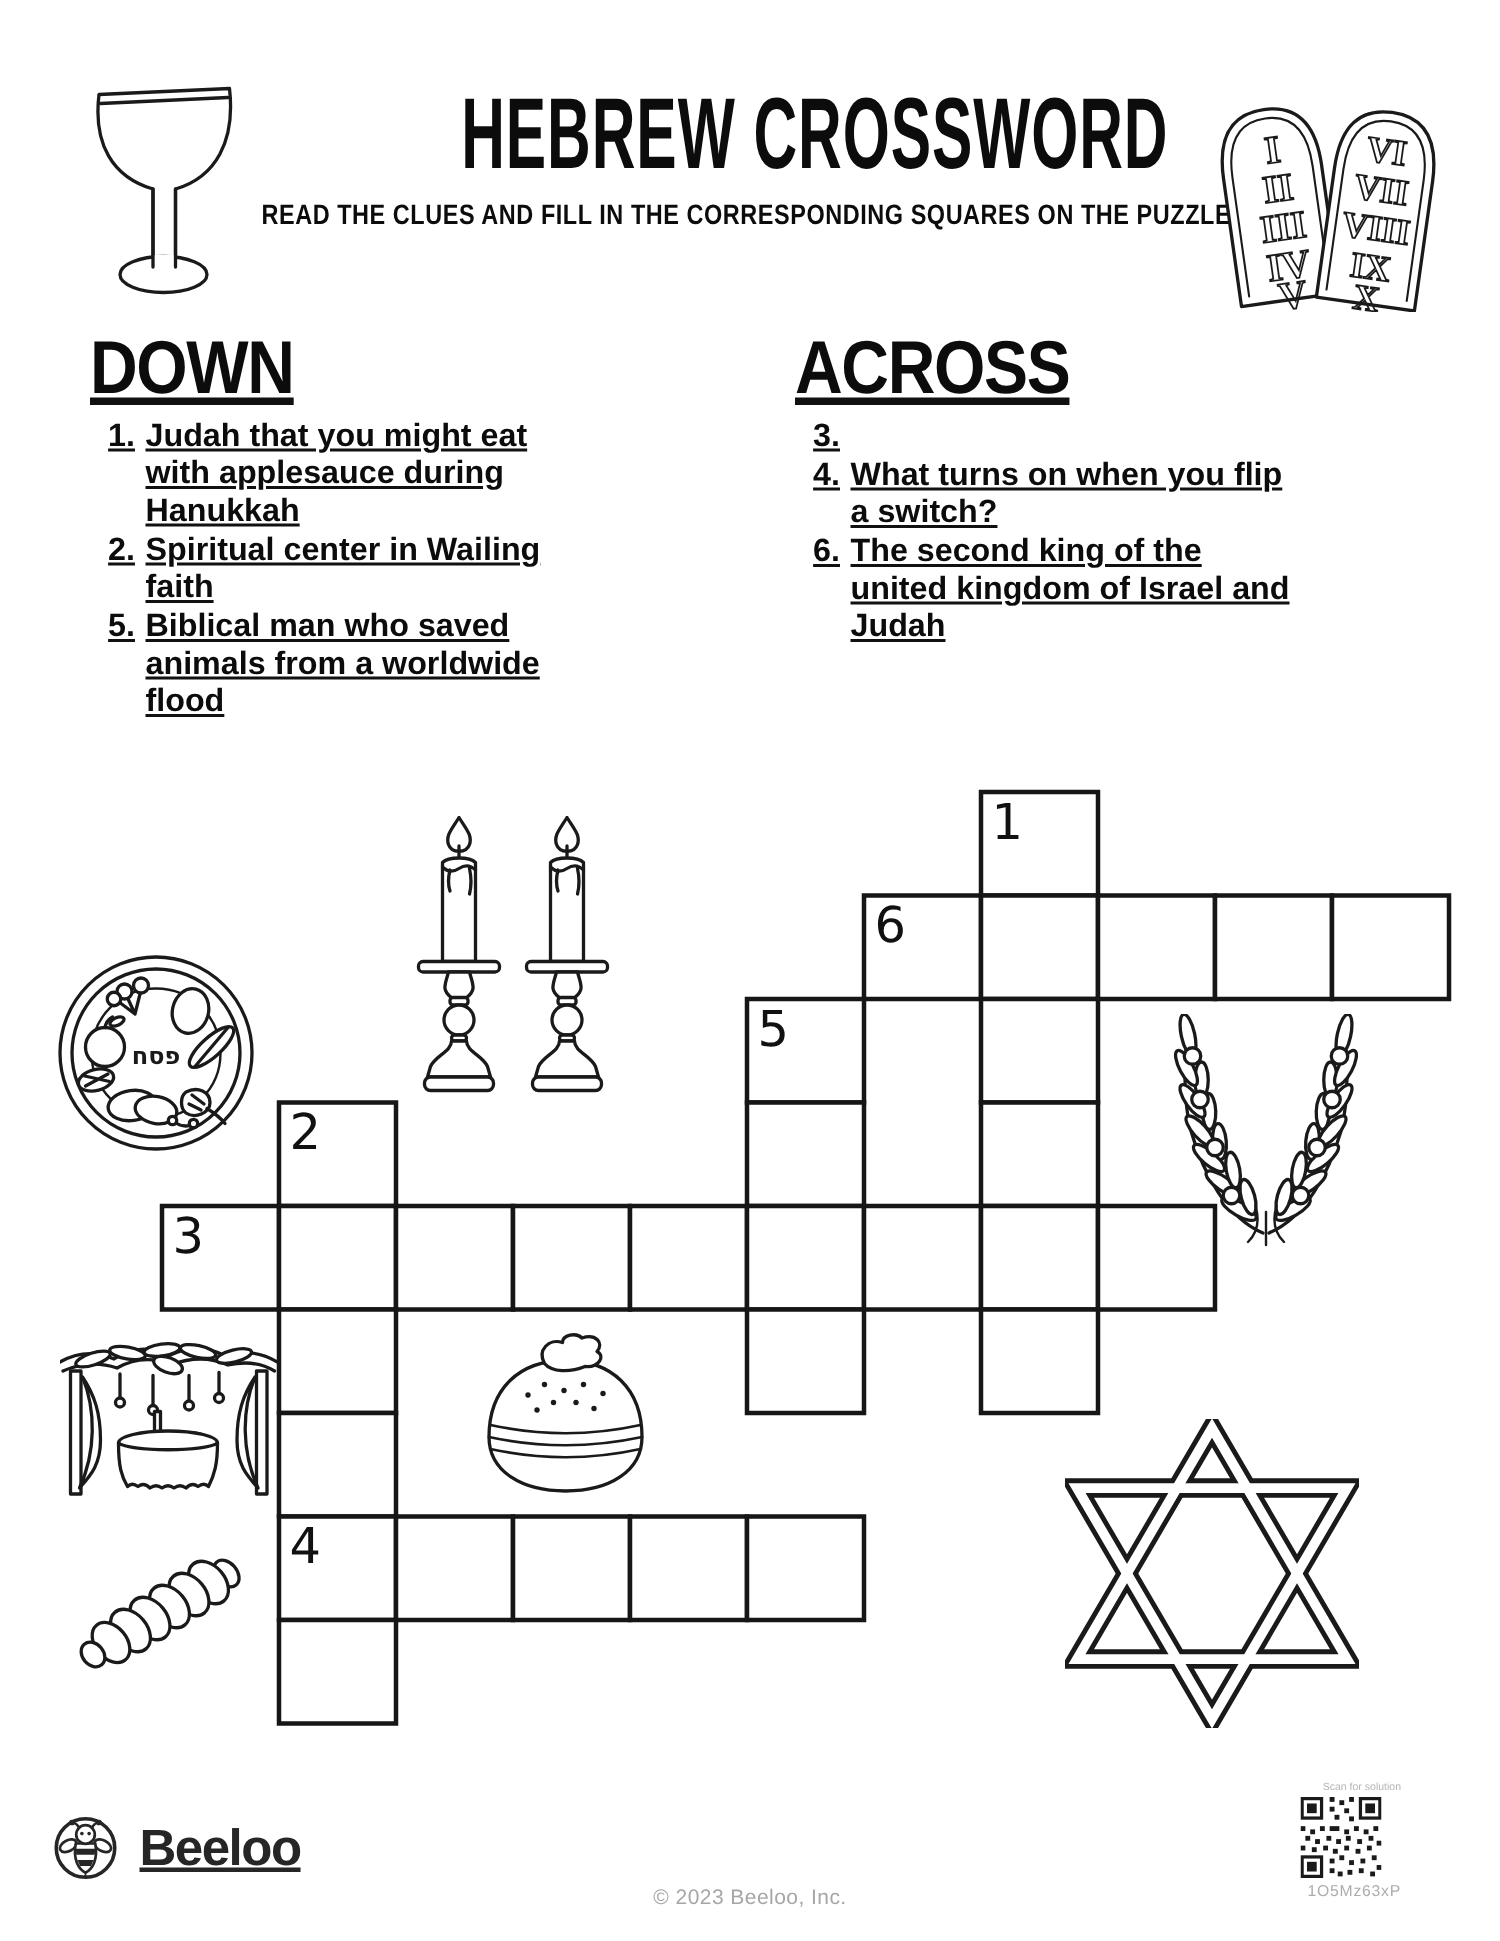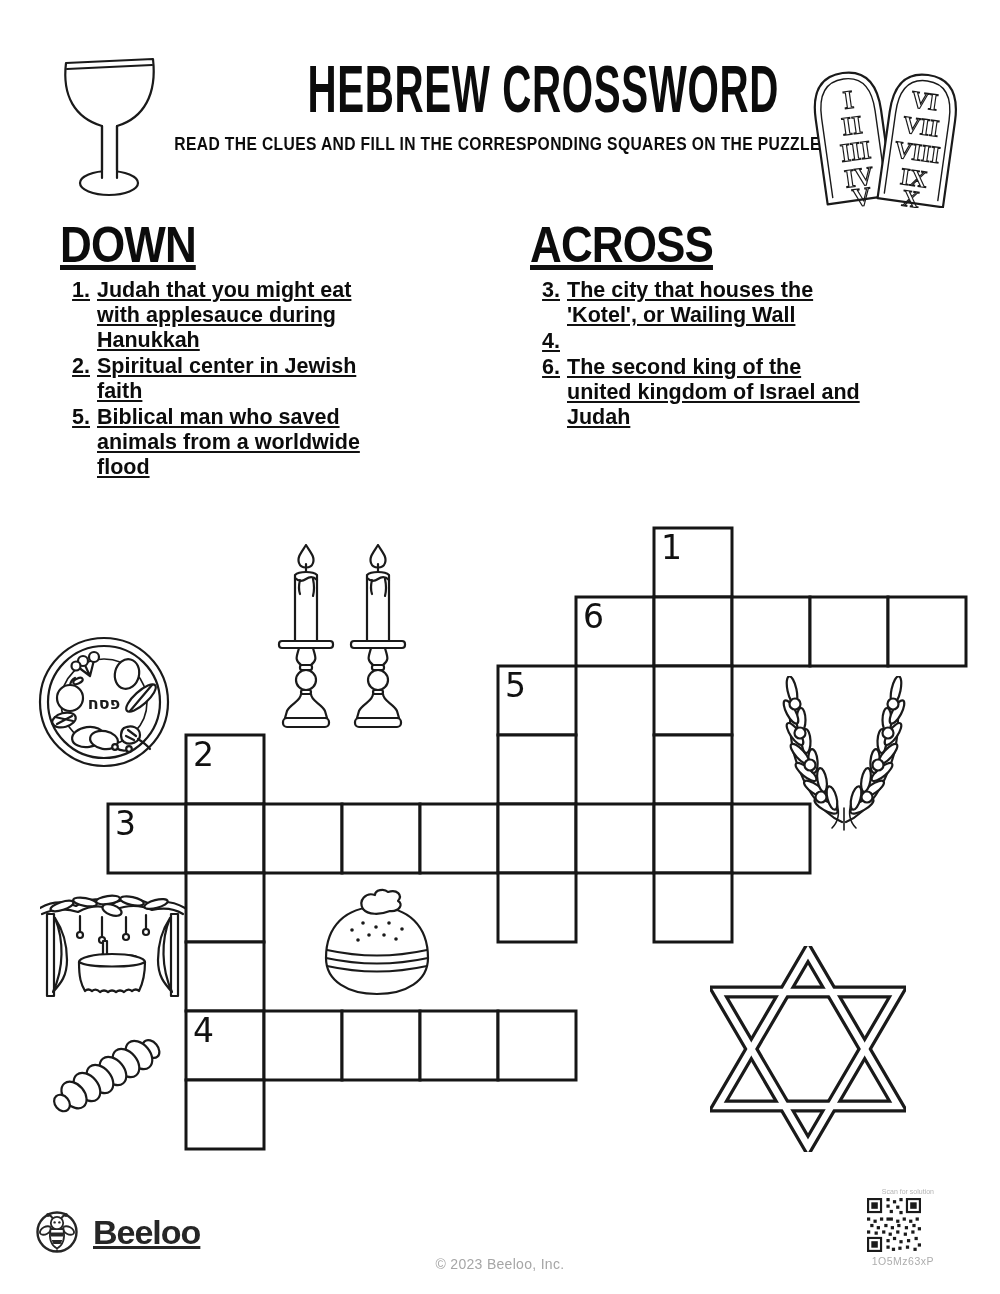--- a/index.html
+++ b/index.html
@@ -91,38 +91,38 @@
 
   <div class="clues-col down">
     <h2 class="clues-heading">DOWN</h2>
     <ul class="clue-list">
       <li class="clue">
         <span class="cluenum">1.</span>
         <span class="cluetext">Judah that you might eat with applesauce during Hanukkah</span>
       </li>
       <li class="clue">
         <span class="cluenum">2.</span>
-        <span class="cluetext">Spiritual center in Jewish faith</span>
+        <span class="cluetext">Spiritual center in Wailing faith</span>
       </li>
       <li class="clue">
         <span class="cluenum">5.</span>
         <span class="cluetext">Biblical man who saved animals from a worldwide flood</span>
       </li>
     </ul>
   </div>
 
   <div class="clues-col across">
     <h2 class="clues-heading">ACROSS</h2>
     <ul class="clue-list">
       <li class="clue">
         <span class="cluenum">3.</span>
-        <span class="cluetext">The city that houses the 'Kotel', or Wailing Wall</span>
       </li>
       <li class="clue">
         <span class="cluenum">4.</span>
+        <span class="cluetext">What turns on when you flip a switch?</span>
       </li>
       <li class="clue">
         <span class="cluenum">6.</span>
         <span class="cluetext">The second king of the united kingdom of Israel and Judah</span>
       </li>
     </ul>
   </div>
 
   <div class="illus" style="left:276px;top:544px;">
     <svg width="134" height="192" viewBox="0 0 134 192">

